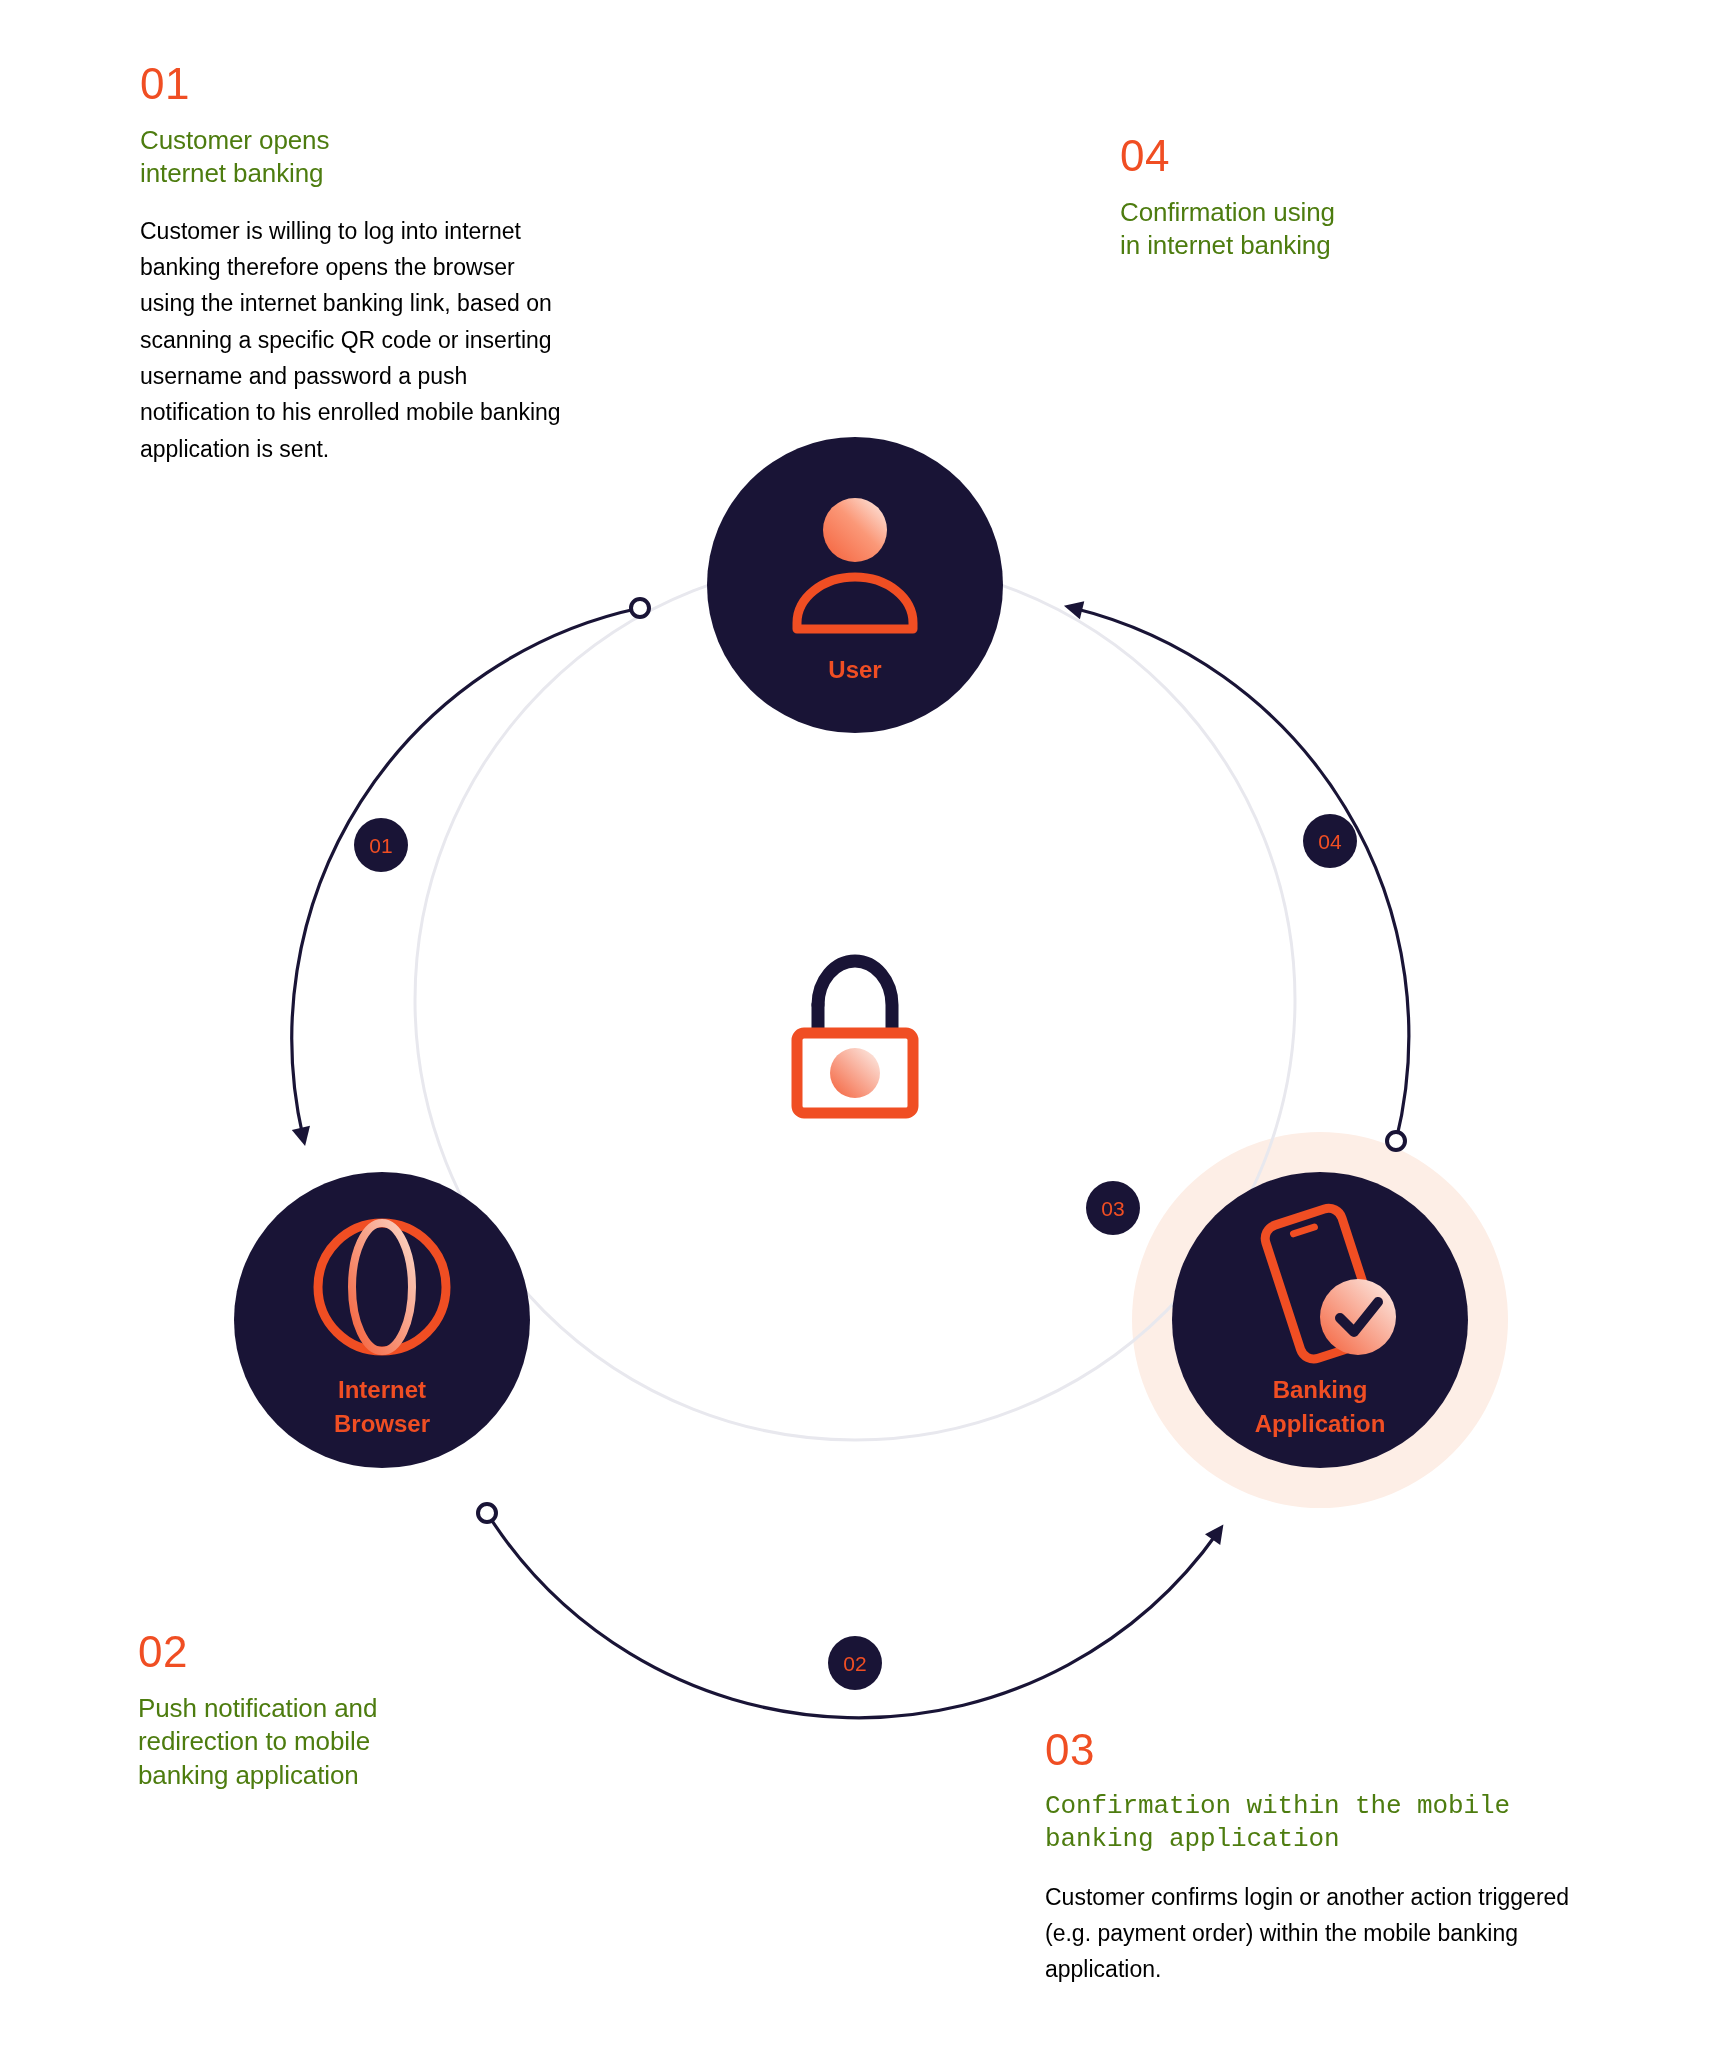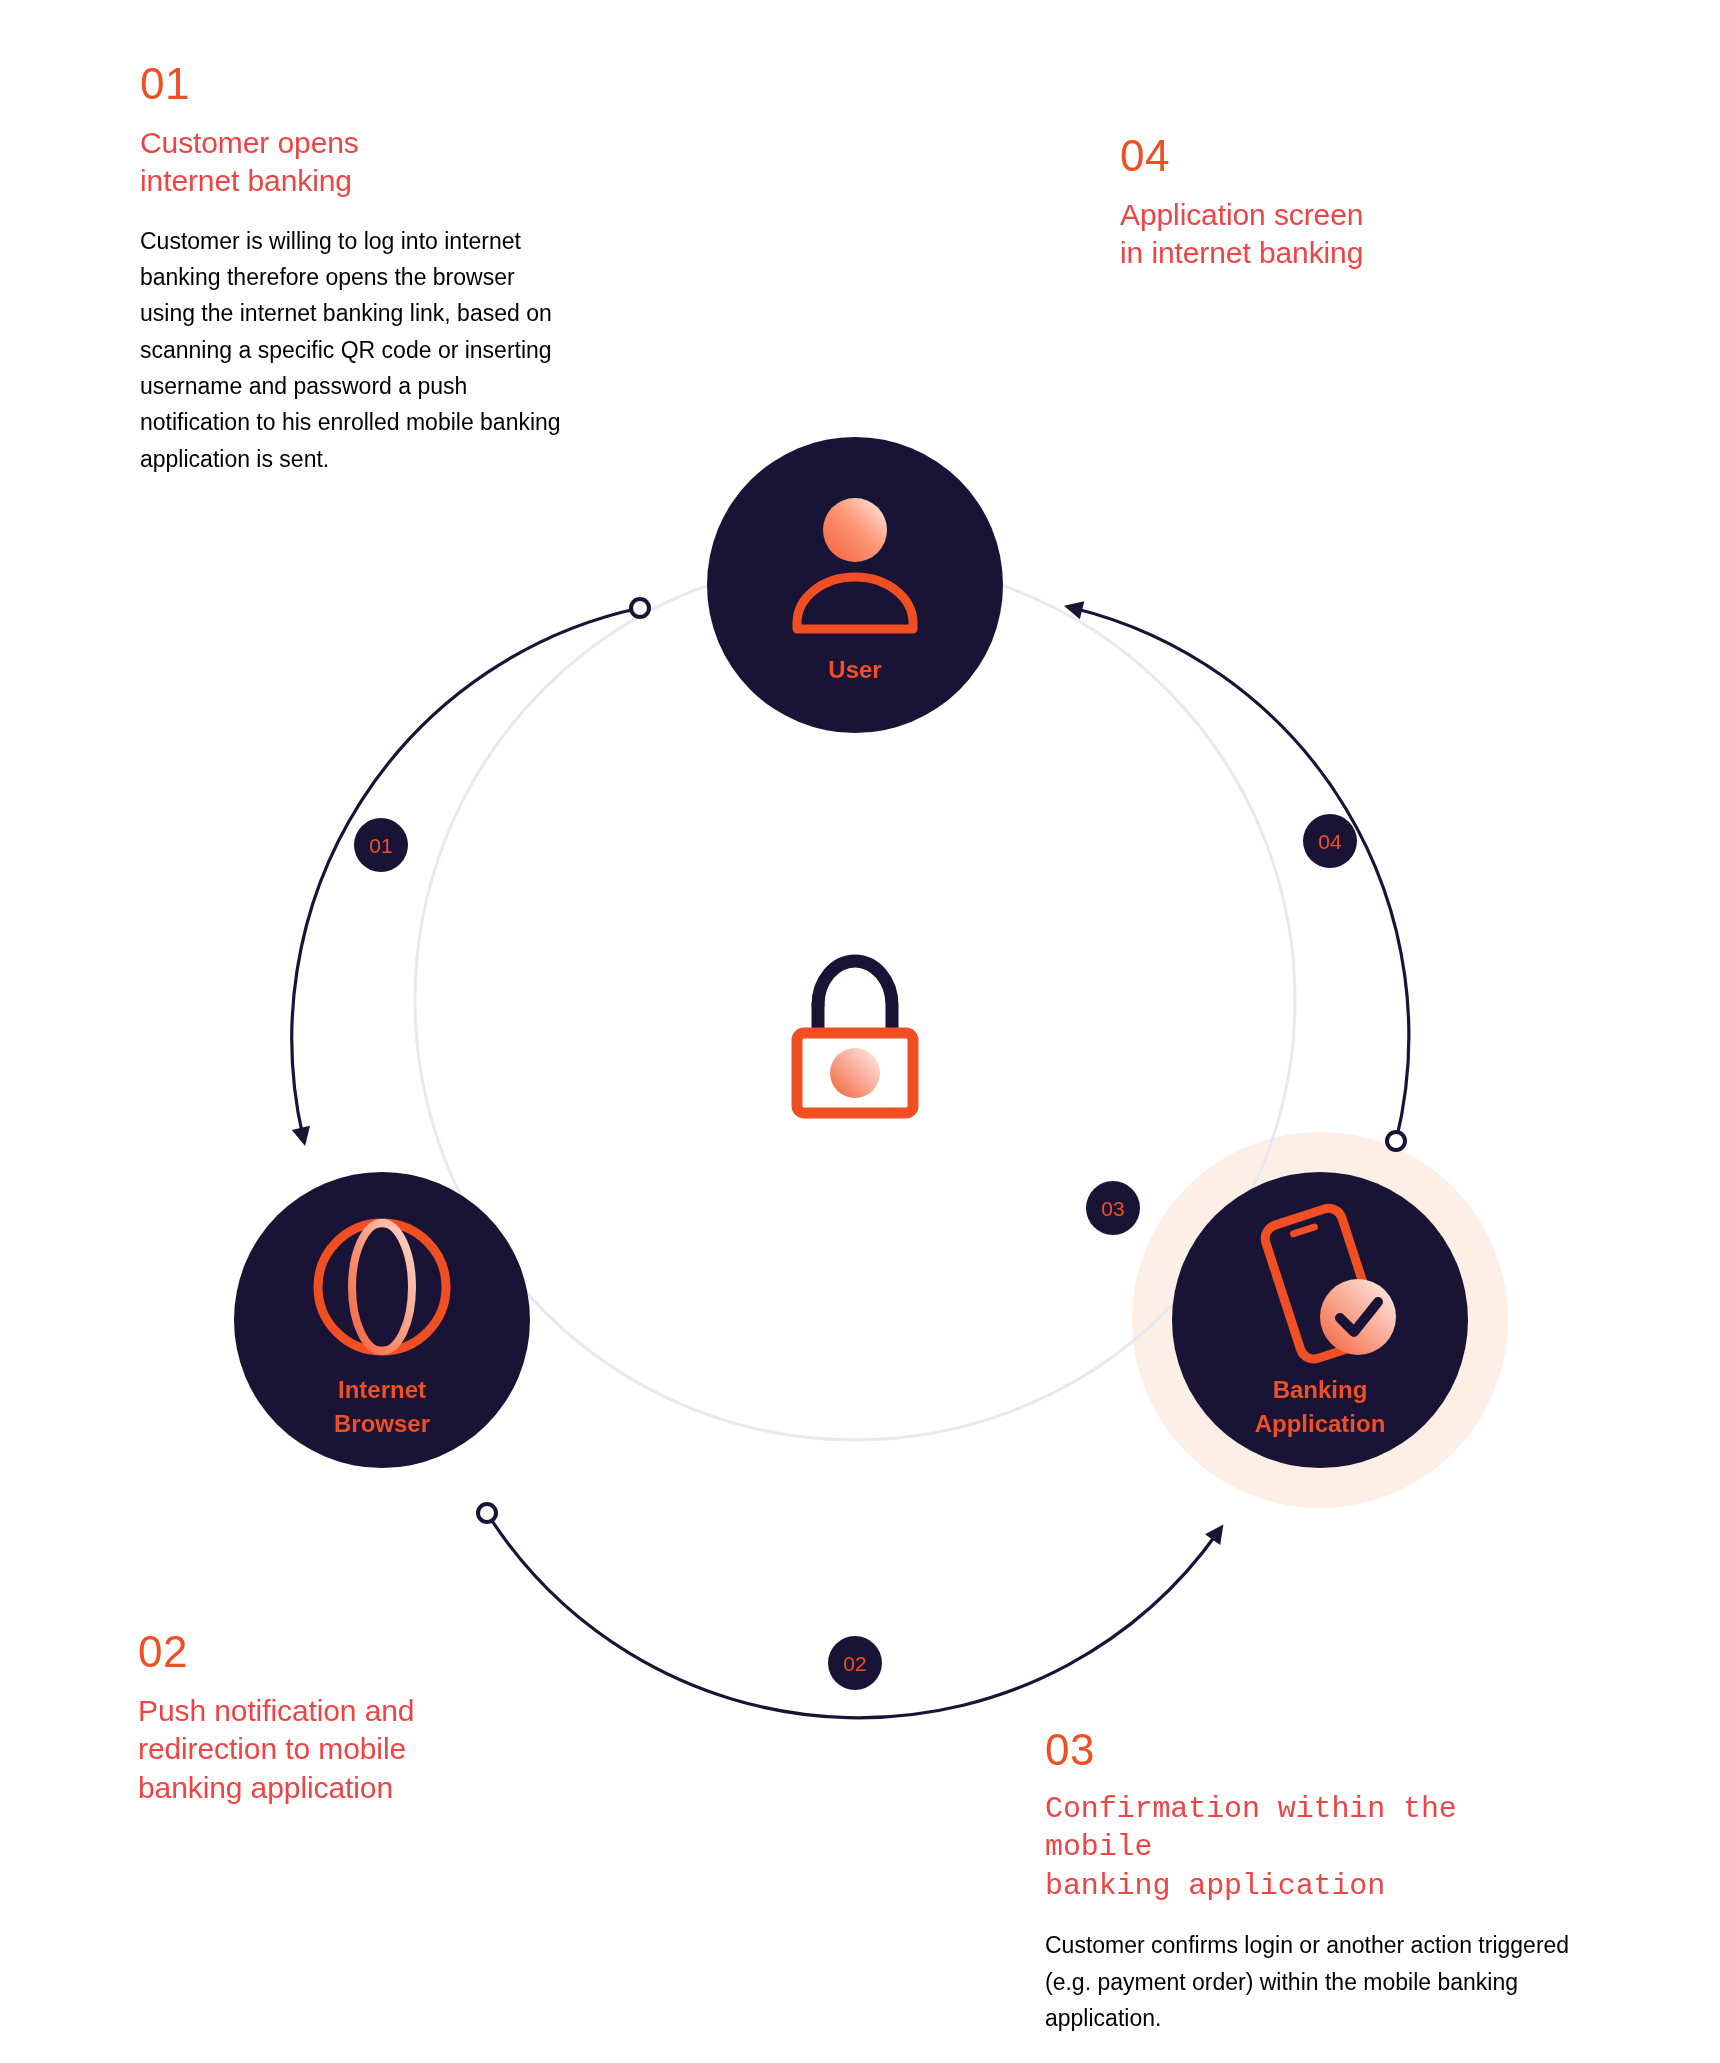--- a/index.html
+++ b/index.html
@@ -17,22 +17,22 @@
   .step-block{position:absolute;}
   .step-num{
     color:#f04e23;
     font-size:44px;
     line-height:1.0;
     font-weight:400;
     letter-spacing:0.5px;
     margin-bottom:18px;
   }
   .step-title{
-    color:#ef4444;
-    font-size:30px;
+    color:#4d7c0f;
+    font-size:26px;
     line-height:1.28;
     font-weight:400;
     margin-bottom:22px;
     letter-spacing:-0.1px;
   }
   .step-body{
     color:#000000;
     font-size:23px;
     line-height:1.58;
     font-weight:400;
@@ -68,21 +68,21 @@
 
   <div class="step-block" id="block-01">
     <div class="step-num">01</div>
     <div class="step-title" style="white-space:pre-line;">Customer opens
 internet banking</div>
     <div class="step-body">Customer is willing to log into internet banking therefore opens the browser using the internet banking link, based on scanning a specific QR code or inserting username and password a push notification to his enrolled mobile banking application is sent.</div>
   </div>
 
   <div class="step-block" id="block-04">
     <div class="step-num">04</div>
-    <div class="step-title" style="white-space:pre-line;">Application screen
+    <div class="step-title" style="white-space:pre-line;">Confirmation using
 in internet banking</div>
   </div>
 
   <div class="step-block" id="block-02">
     <div class="step-num">02</div>
     <div class="step-title" style="white-space:pre-line;">Push notification and
 redirection to mobile
 banking application</div>
   </div>
 

